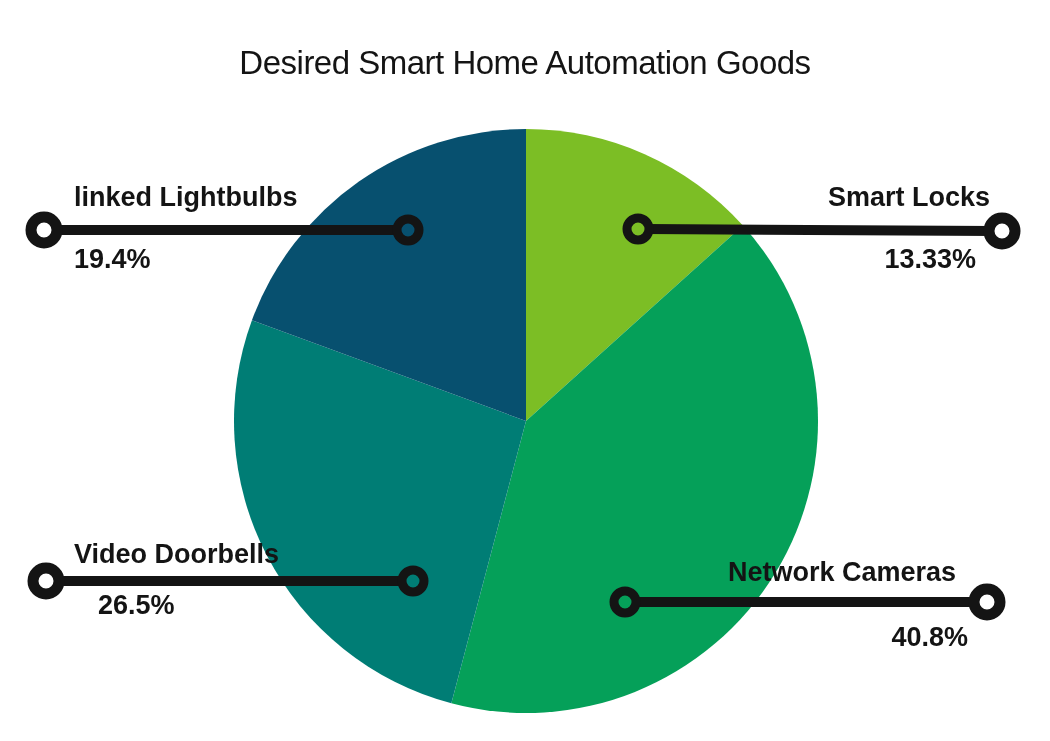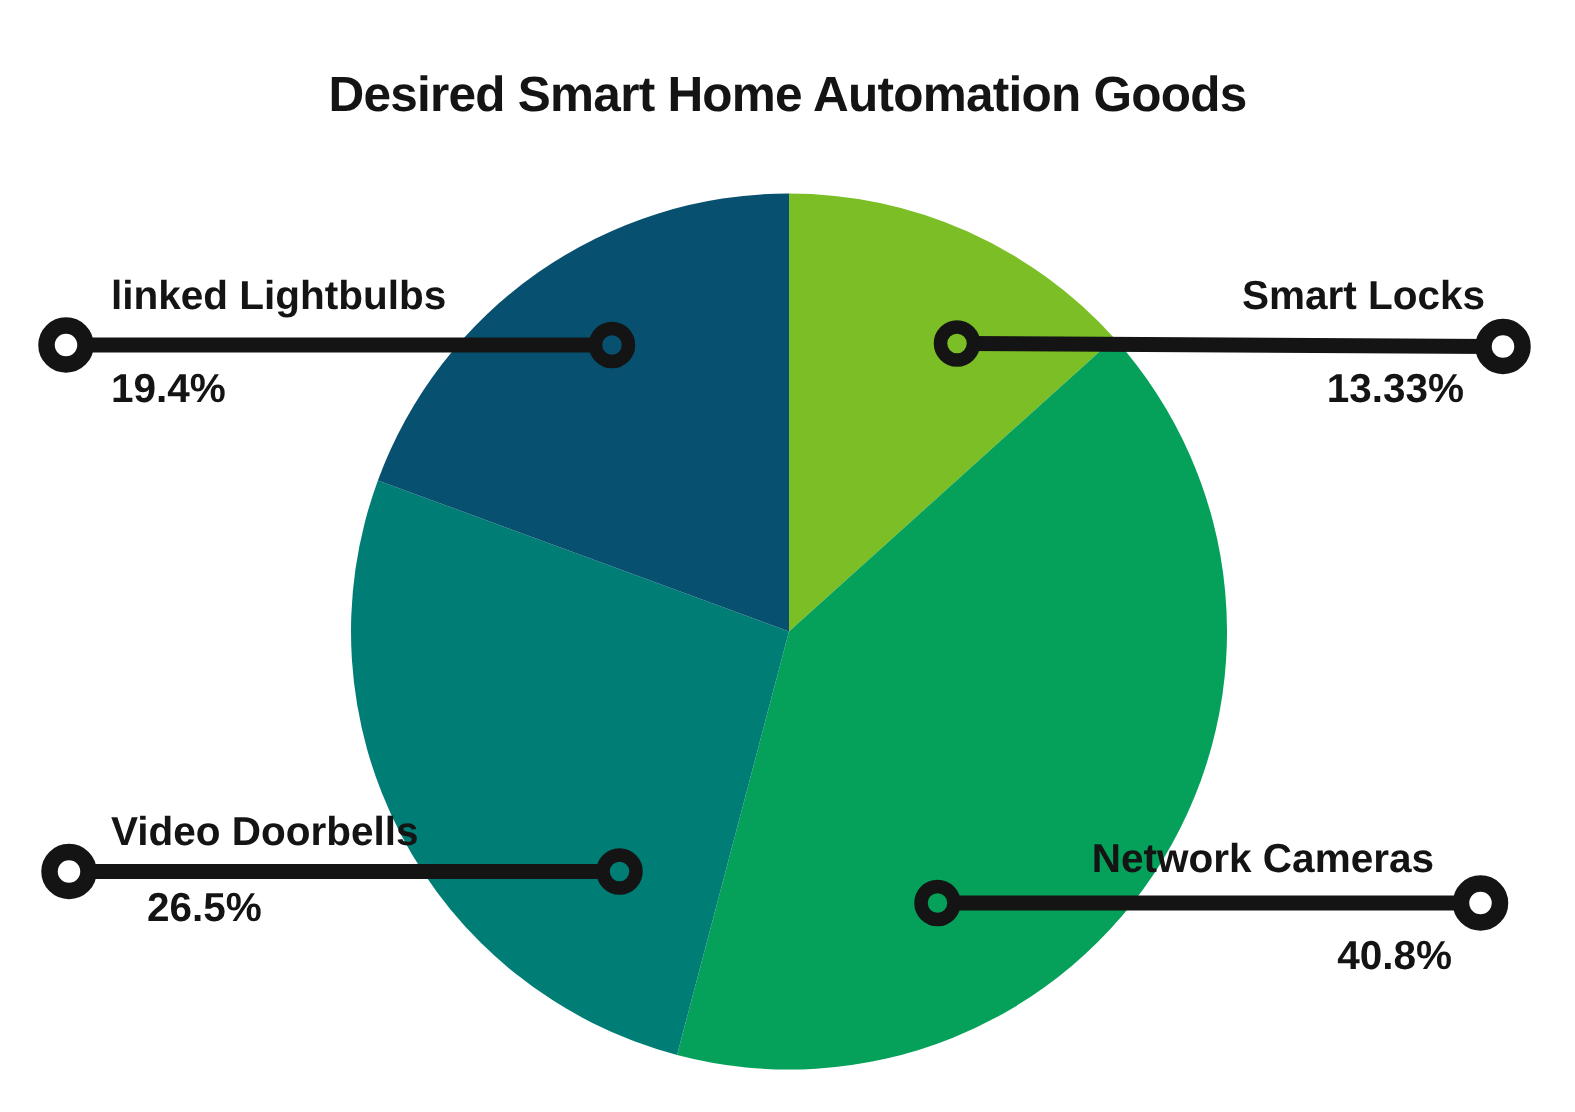--- a/index.html
+++ b/index.html
@@ -15,21 +15,21 @@
     overflow: hidden;
     font-family: "Liberation Sans", sans-serif;
   }
   .chart-title {
     position: absolute;
     top: 44px;
     left: 0;
     width: 100%;
     text-align: center;
     font-size: 33px;
-    font-weight: 700;
+    font-weight: 400;
     letter-spacing: -0.5px;
     color: #141414;
   }
   svg.chart-svg {
     position: absolute;
     top: 0;
     left: 0;
   }
   svg.chart-svg text {
     font-family: "Liberation Sans", sans-serif;

